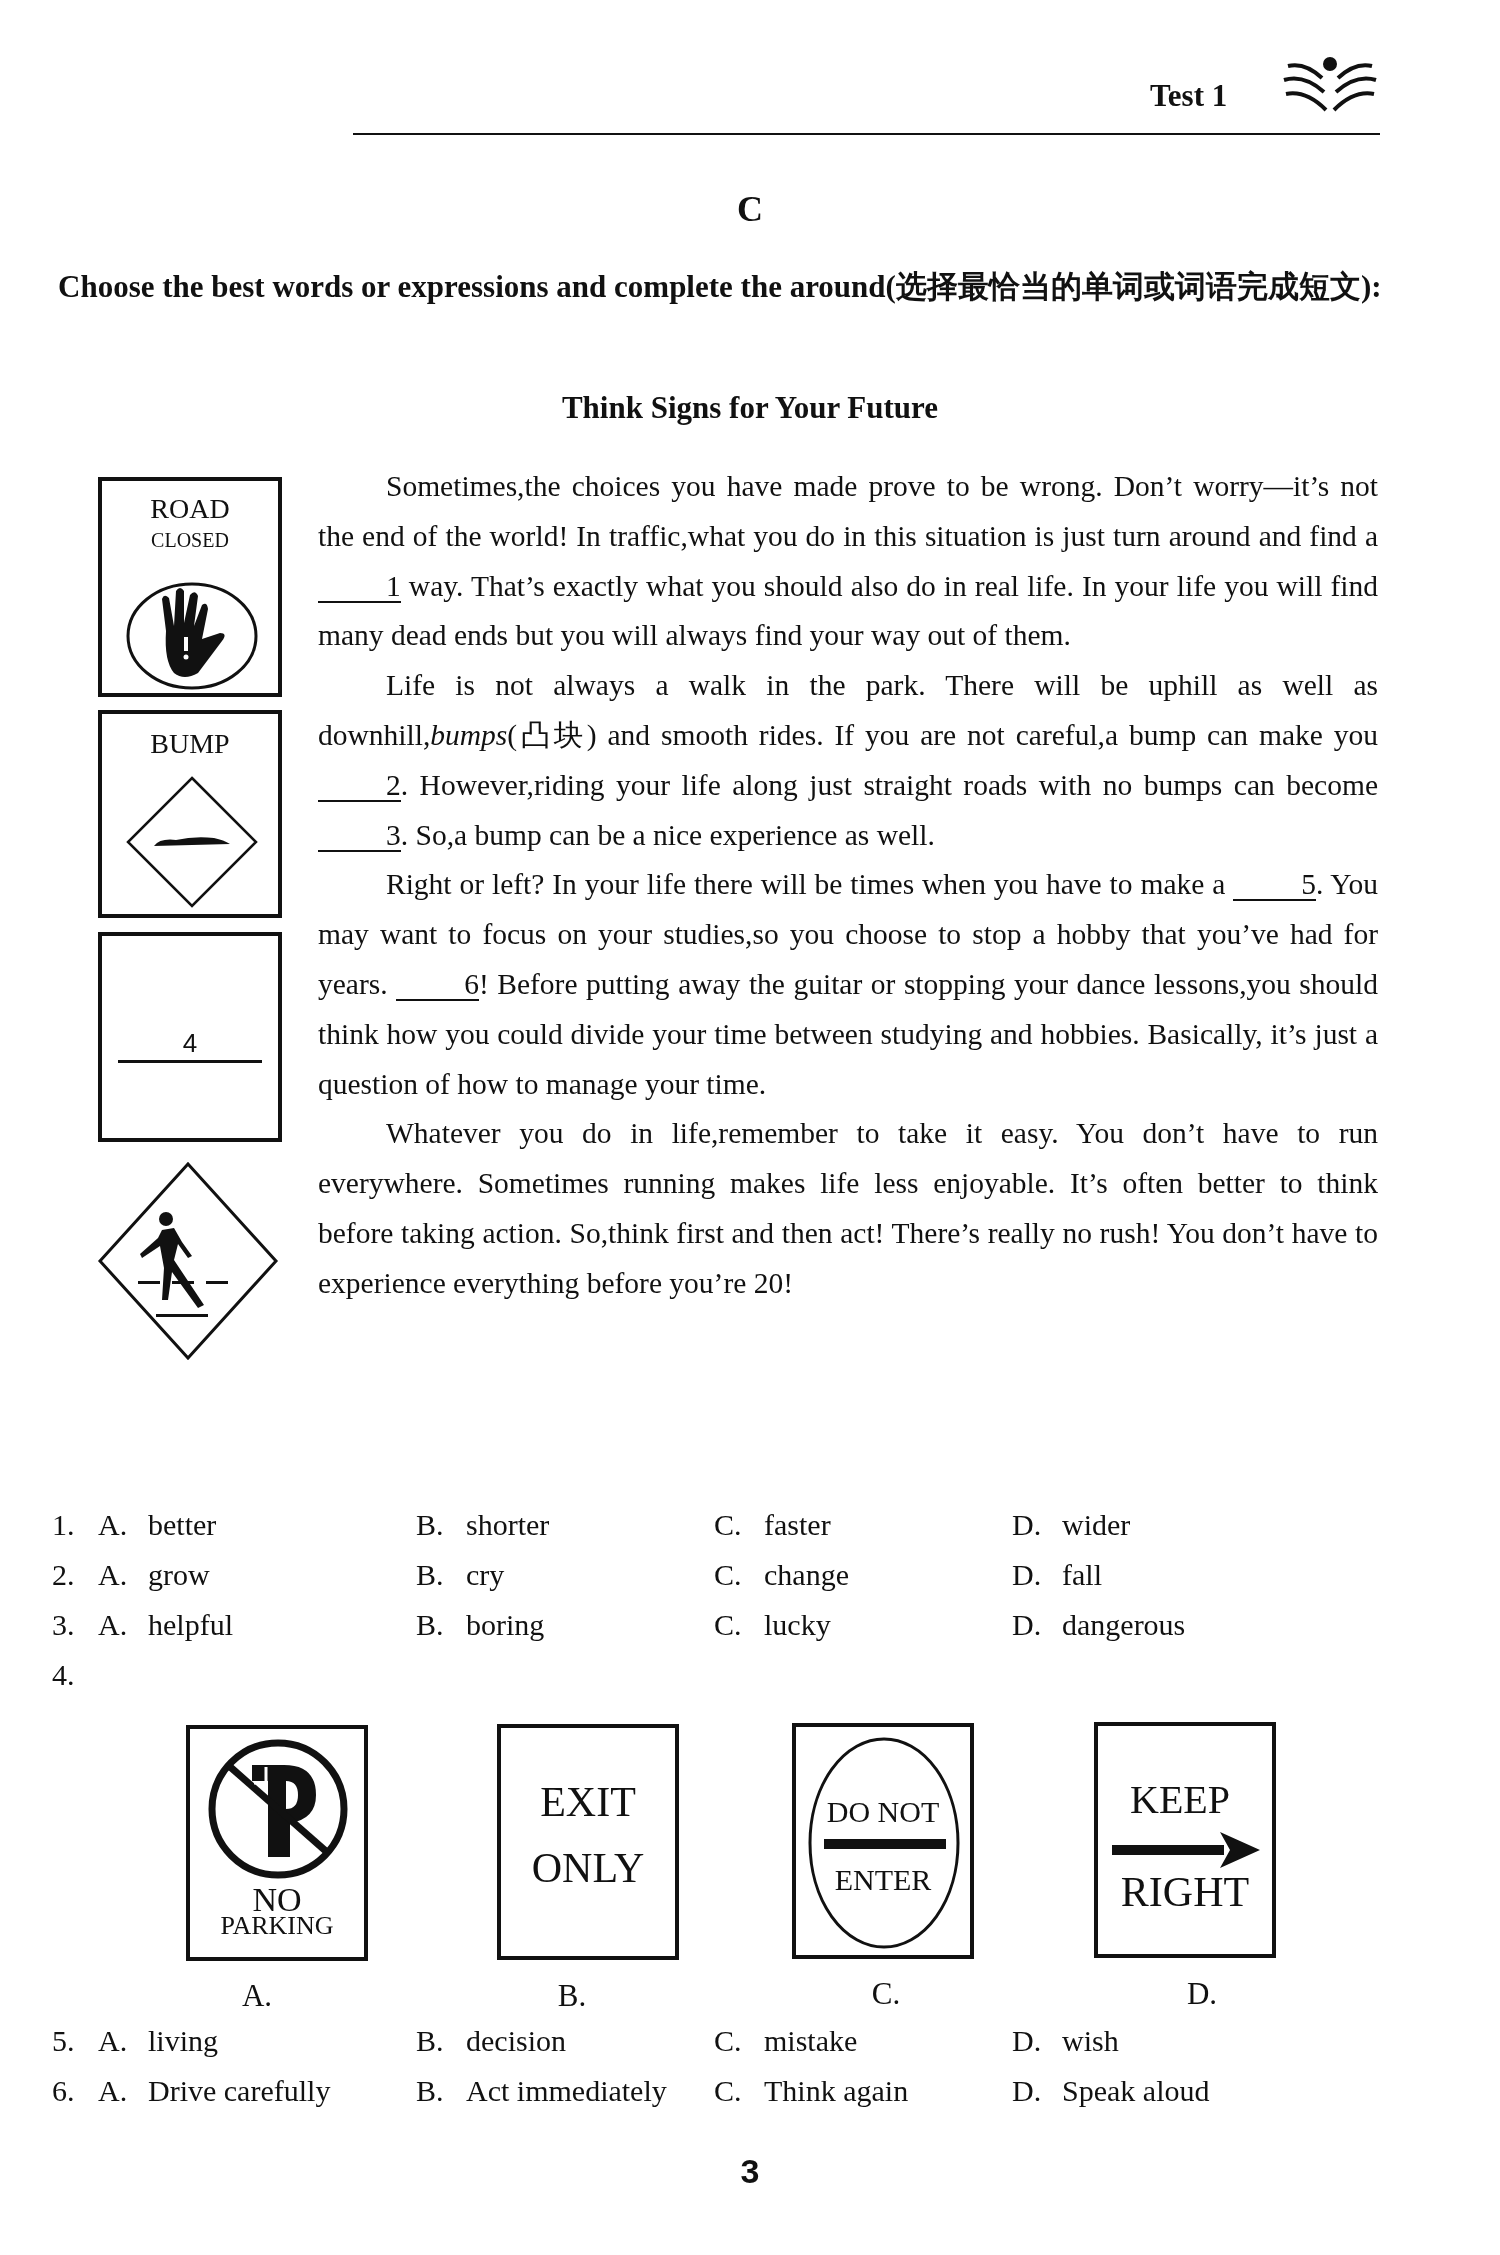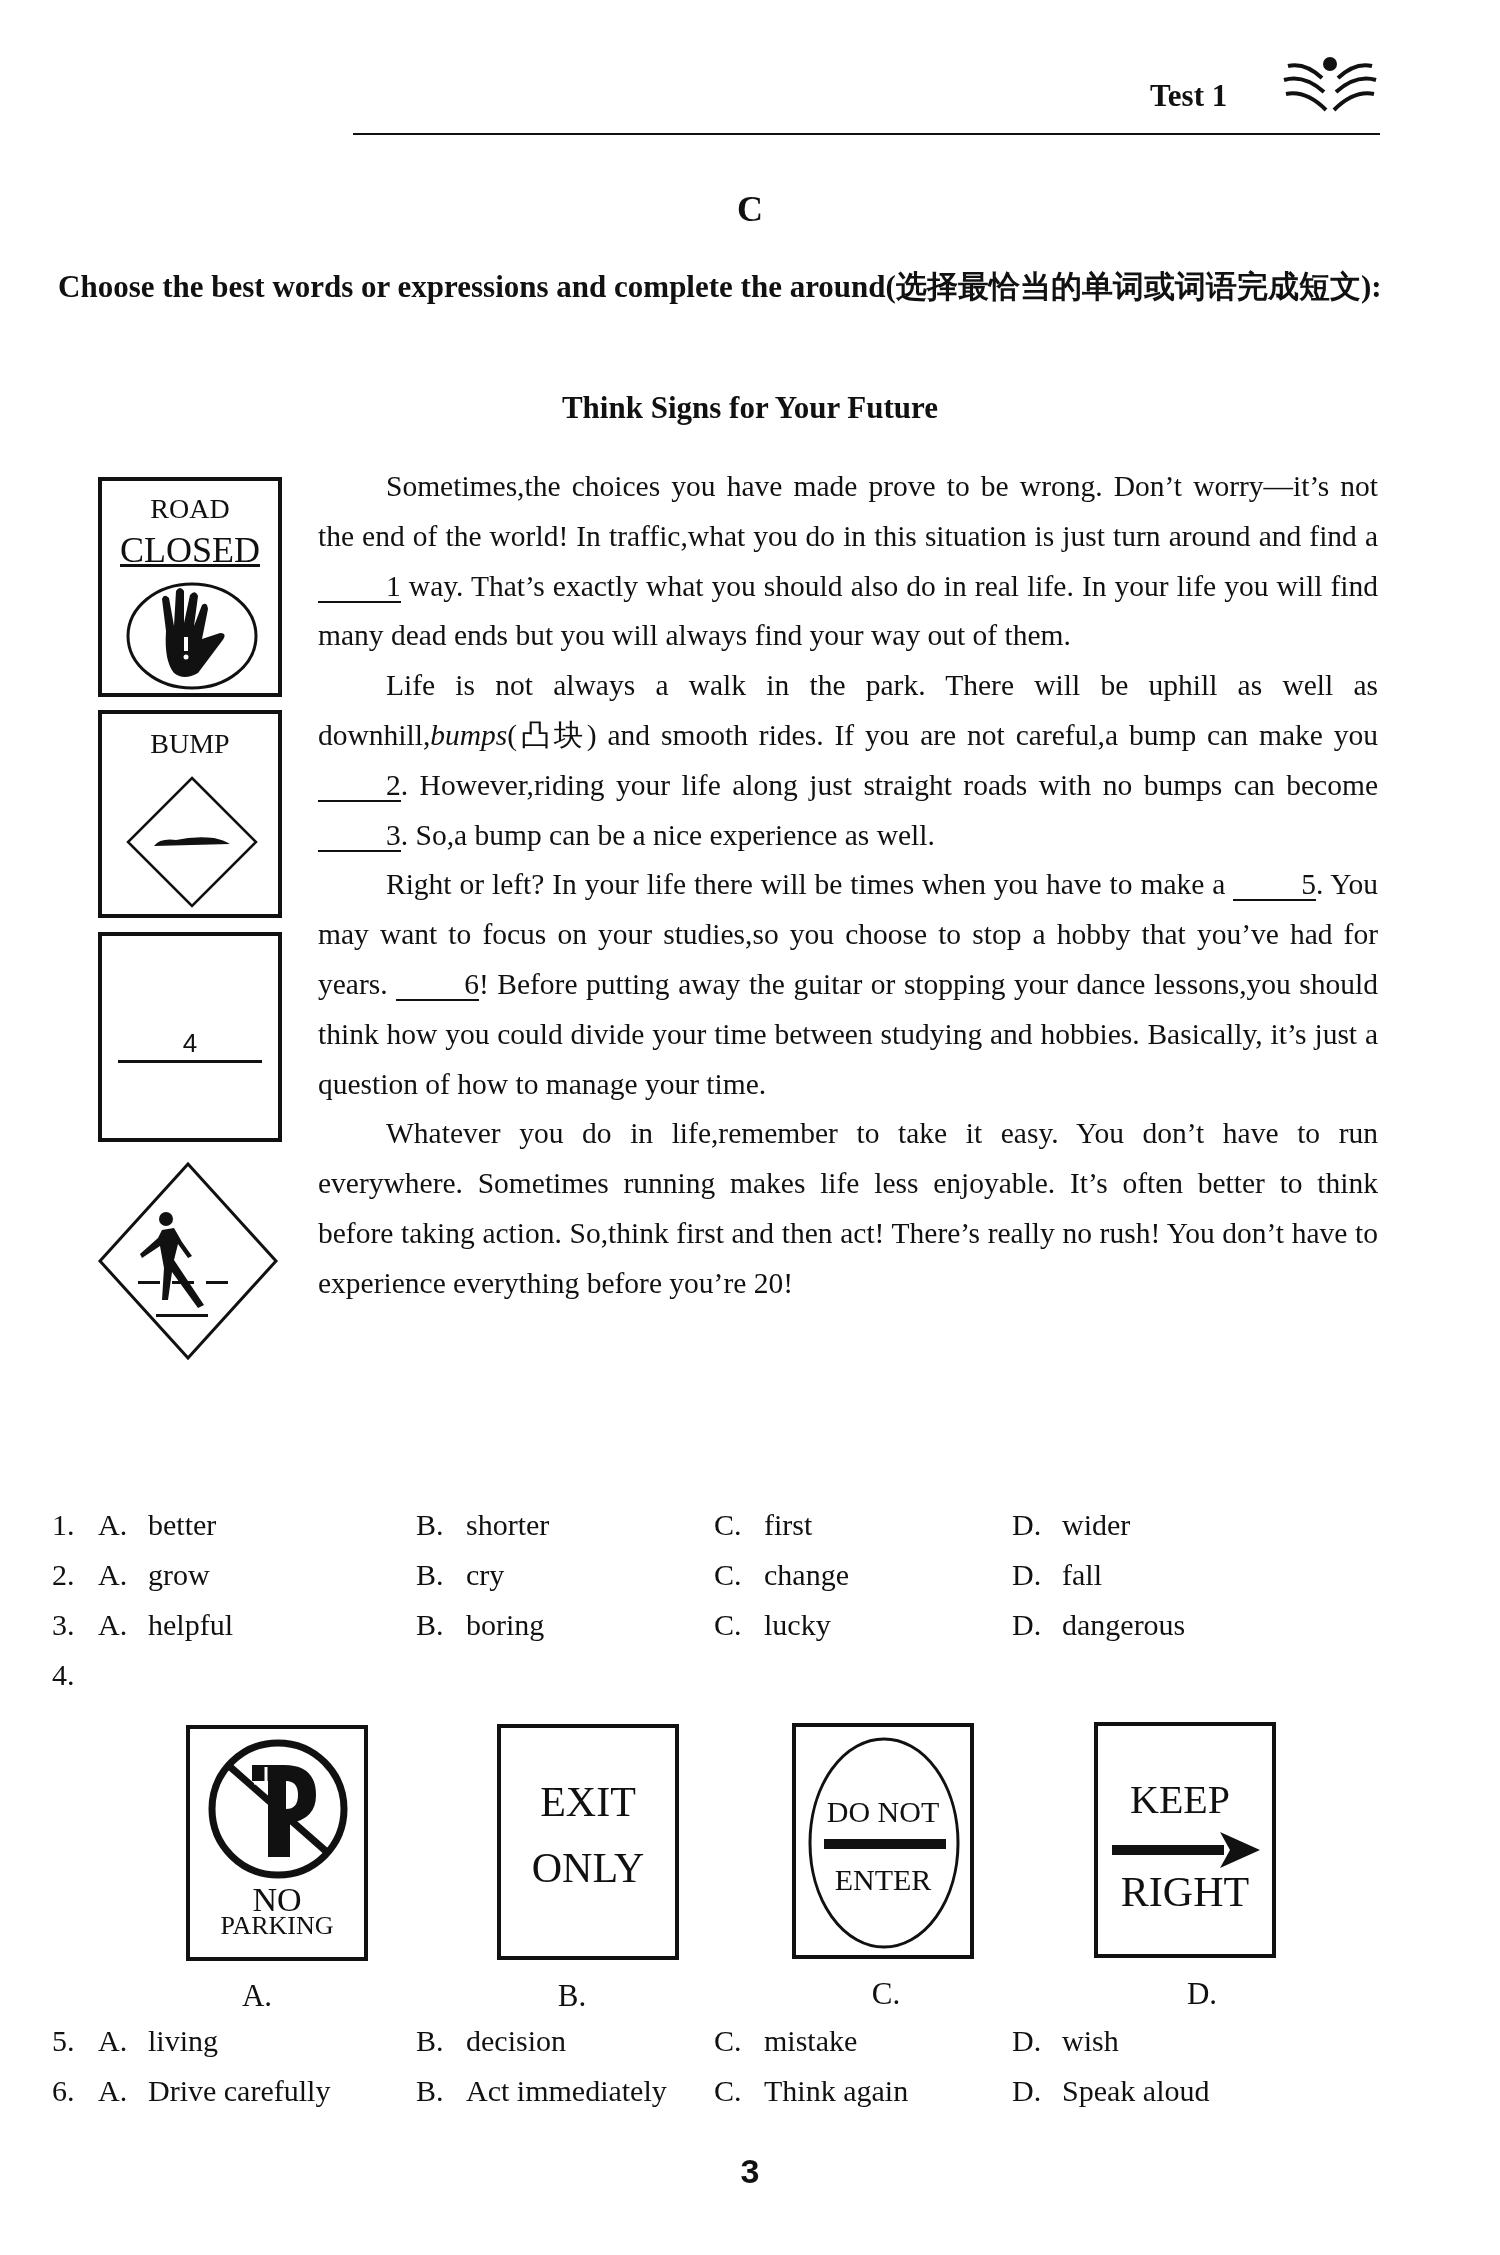--- a/index.html
+++ b/index.html
@@ -40,21 +40,21 @@
   <path d="M94 42 Q74 38 54 58" stroke="#111" stroke-width="4" fill="none"></path>
 </svg>
 <div class="abs header-rule"></div>
 
 <div class="abs section-letter">C</div>
 <div class="abs instructions">Choose the best words or expressions and complete the around(选择最恰当的单词或词语完成短文):</div>
 <div class="abs passage-title">Think Signs for Your Future</div>
 
 <div class="abs sign-box" style="left:98px;top:477px;width:184px;height:220px;">
   <div class="sign-text" style="top:12px;font-size:28px;font-weight:normal;">ROAD</div>
-  <div class="sign-text" style="top:48px;font-size:36px;font-weight:normal;text-decoration:underline;">CLOSED</div>
+  <div class="sign-text" style="top:48px;font-size:20px;font-weight:normal;">CLOSED</div>
   <svg style="position:absolute;left:22px;top:100px;" width="136" height="110" viewBox="0 0 136 110">
     <ellipse cx="68" cy="55" rx="64" ry="52" fill="none" stroke="#111" stroke-width="3"></ellipse>
     <path d="M42 50 L38 18 Q40 12 45 17 L50 45 L52 10 Q56 4 60 10 L60 42 L66 14 Q71 8 74 15 L70 45 L78 24 Q83 20 84 28 L78 58 L96 52 Q104 52 98 60 L74 92 Q60 100 50 92 Q40 80 42 50 Z" fill="#111"></path>
     <rect x="60" y="56" width="4" height="14" fill="#fff"></rect>
     <circle cx="62" cy="76" r="2.5" fill="#fff"></circle>
   </svg>
 </div>
 
 <div class="abs sign-box" style="left:98px;top:710px;width:184px;height:208px;">
   <div class="sign-text" style="top:14px;font-size:28px;font-weight:normal;">BUMP</div>
@@ -84,21 +84,21 @@
   <p><span>Life is not always a walk in the park. There will be uphill as well as downhill,</span><i>bumps</i><span>(凸块)</span><span> and smooth rides. If you are not careful,a bump can make you </span><span class="blank">2</span><span>. However,riding your life along just straight roads with no bumps can become </span><span class="blank">3</span><span>. So,a bump can be a nice experience as well.</span></p>
   <p><span>Right or left? In your life there will be times when you have to make a </span><span class="blank">5</span><span>. You may want to focus on your studies,so you choose to stop a hobby that you’ve had for years. </span><span class="blank">6</span><span>! Before putting away the guitar or stopping your dance lessons,you should think how you could divide your time between studying and hobbies. Basically, it’s just a question of how to manage your time.</span></p>
   <p>Whatever you do in life,remember to take it easy. You don’t have to run everywhere. Sometimes running makes life less enjoyable. It’s often better to think before taking action. So,think first and then act! There’s really no rush! You don’t have to experience everything before you’re 20!</p>
 </div>
 
 <div class="abs options" style="top:1508px;">
   <div class="opt-row" style="top:0;">
     <span class="opt-num">1.</span>
     <span class="opt" style="left:46px;"><span class="opt-letter">A.</span><span>better</span></span>
     <span class="opt" style="left:364px;"><span class="opt-letter">B.</span><span>shorter</span></span>
-    <span class="opt" style="left:662px;"><span class="opt-letter">C.</span><span>first</span></span>
+    <span class="opt" style="left:662px;"><span class="opt-letter">C.</span><span>faster</span></span>
     <span class="opt" style="left:960px;"><span class="opt-letter">D.</span><span>wider</span></span>
   </div>
   <div class="opt-row" style="top:50px;">
     <span class="opt-num">2.</span>
     <span class="opt" style="left:46px;"><span class="opt-letter">A.</span><span>grow</span></span>
     <span class="opt" style="left:364px;"><span class="opt-letter">B.</span><span>cry</span></span>
     <span class="opt" style="left:662px;"><span class="opt-letter">C.</span><span>change</span></span>
     <span class="opt" style="left:960px;"><span class="opt-letter">D.</span><span>fall</span></span>
   </div>
   <div class="opt-row" style="top:100px;">

